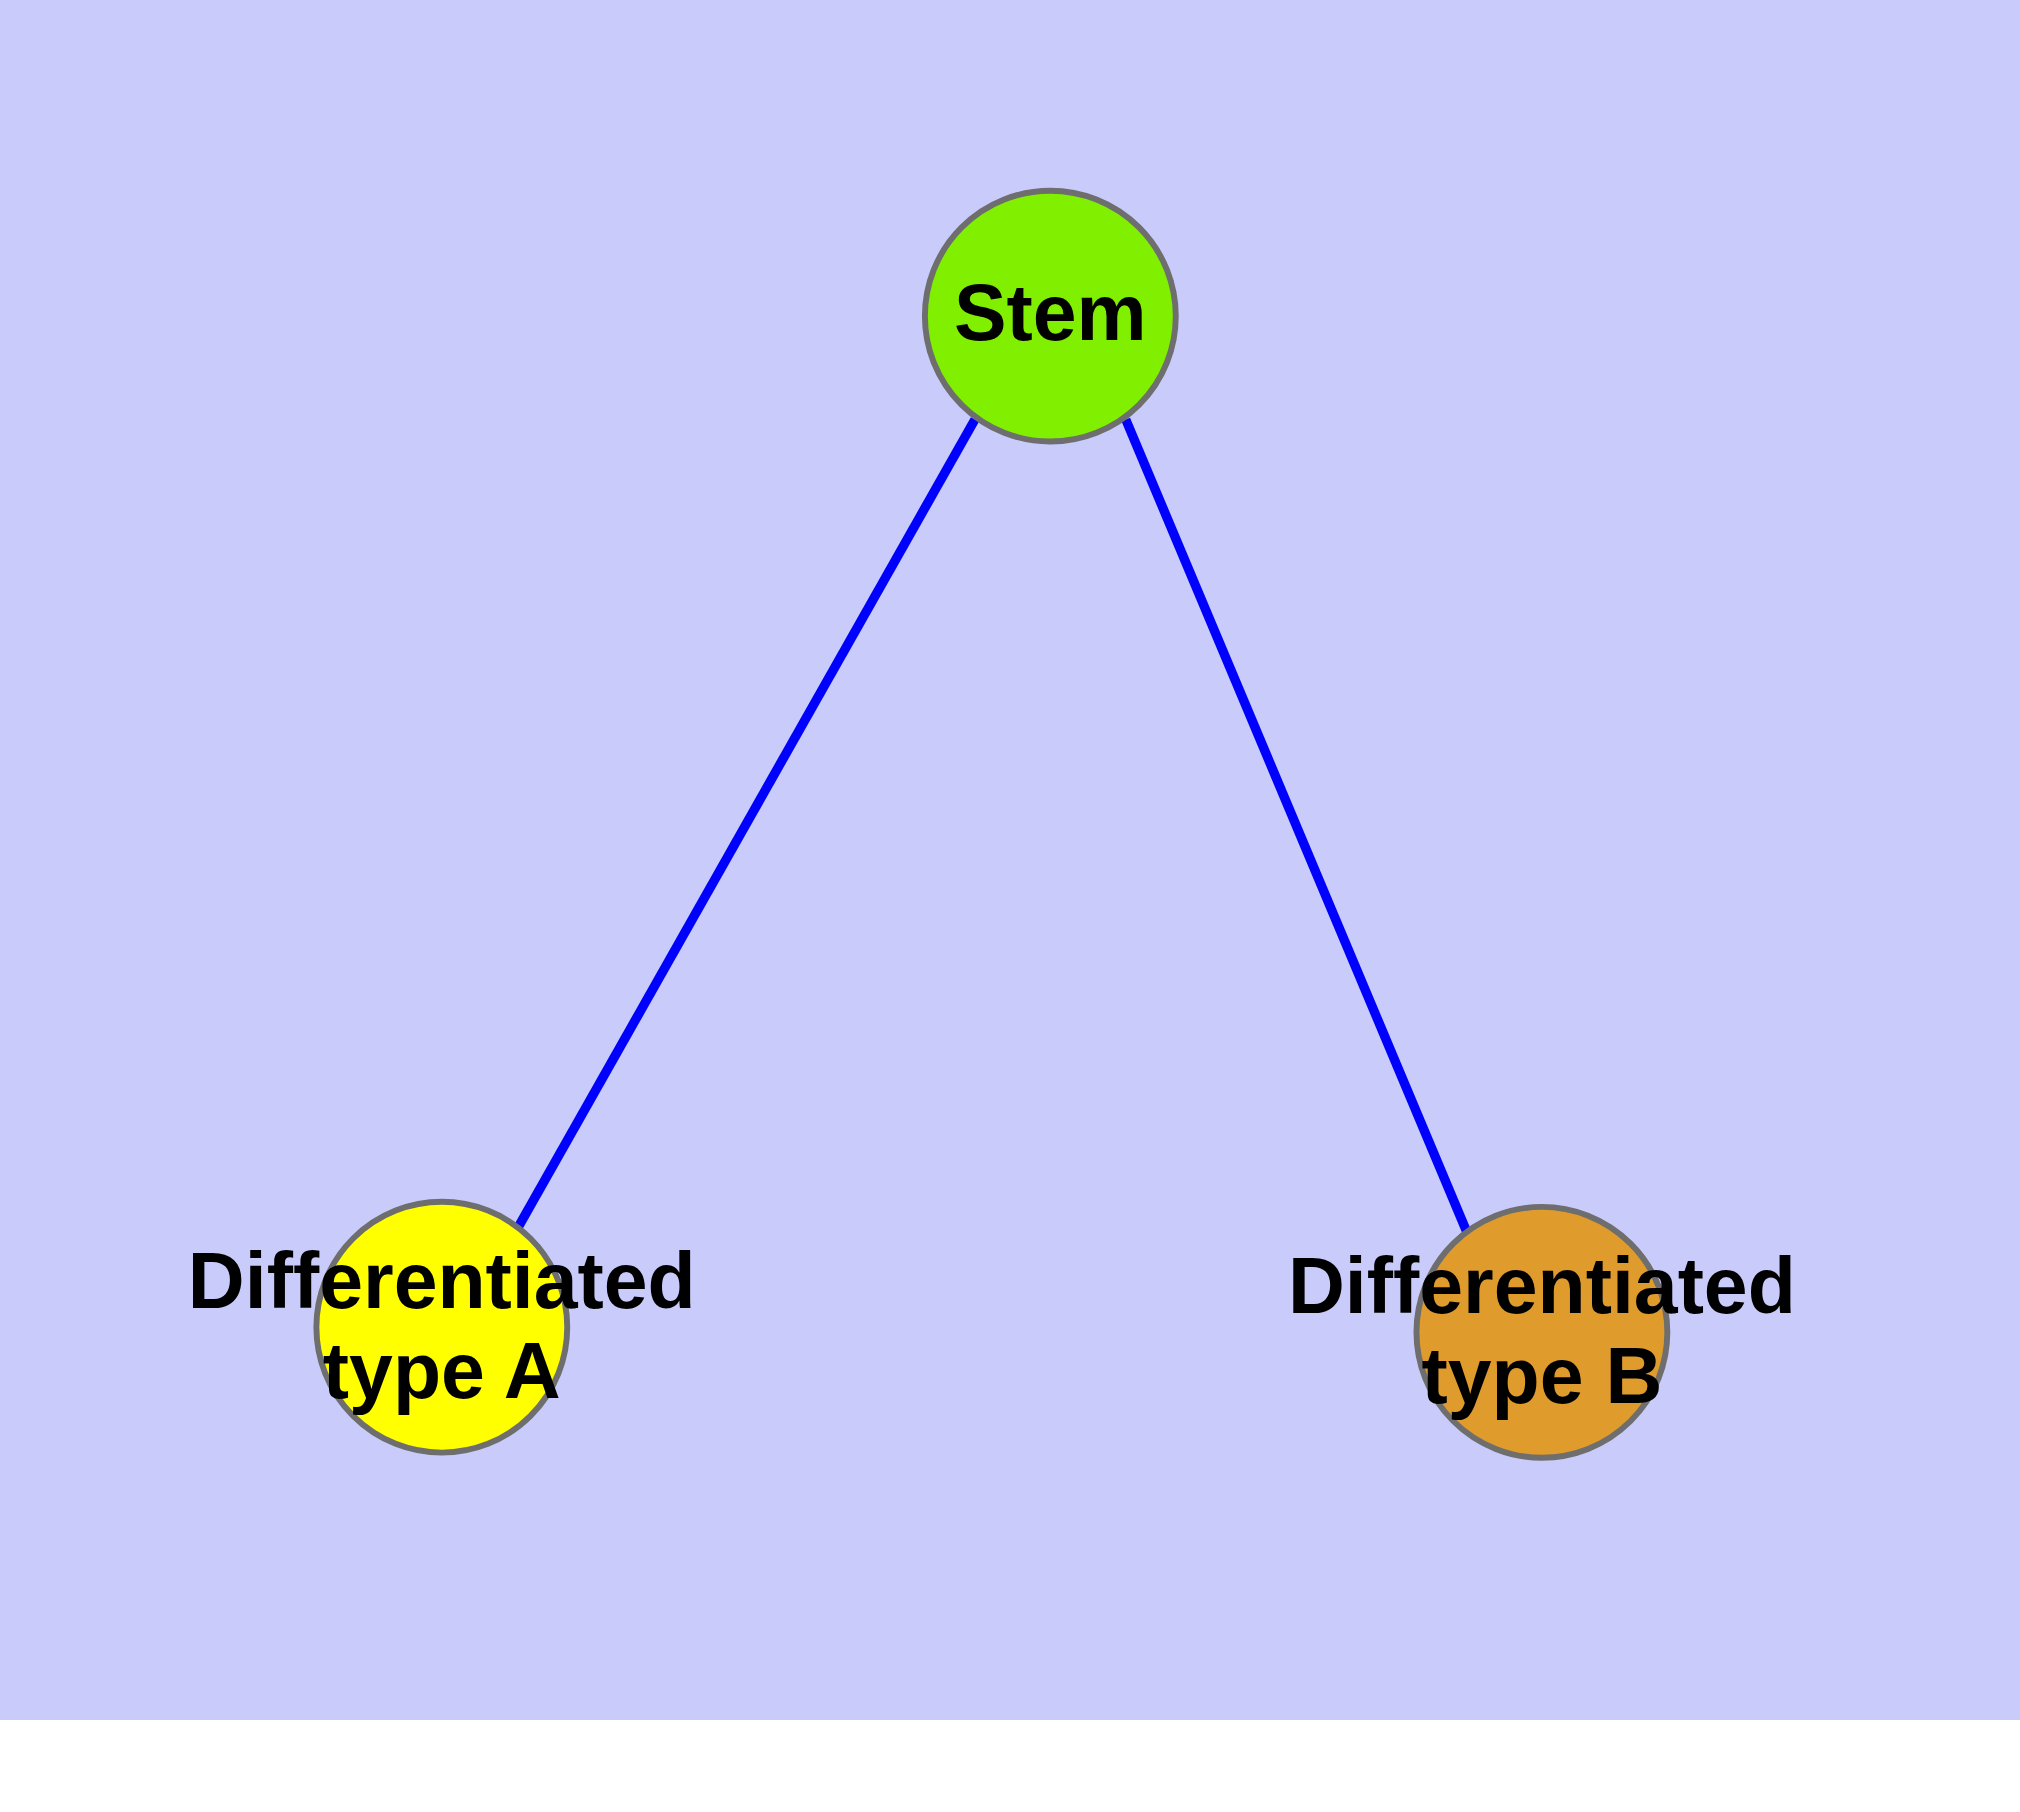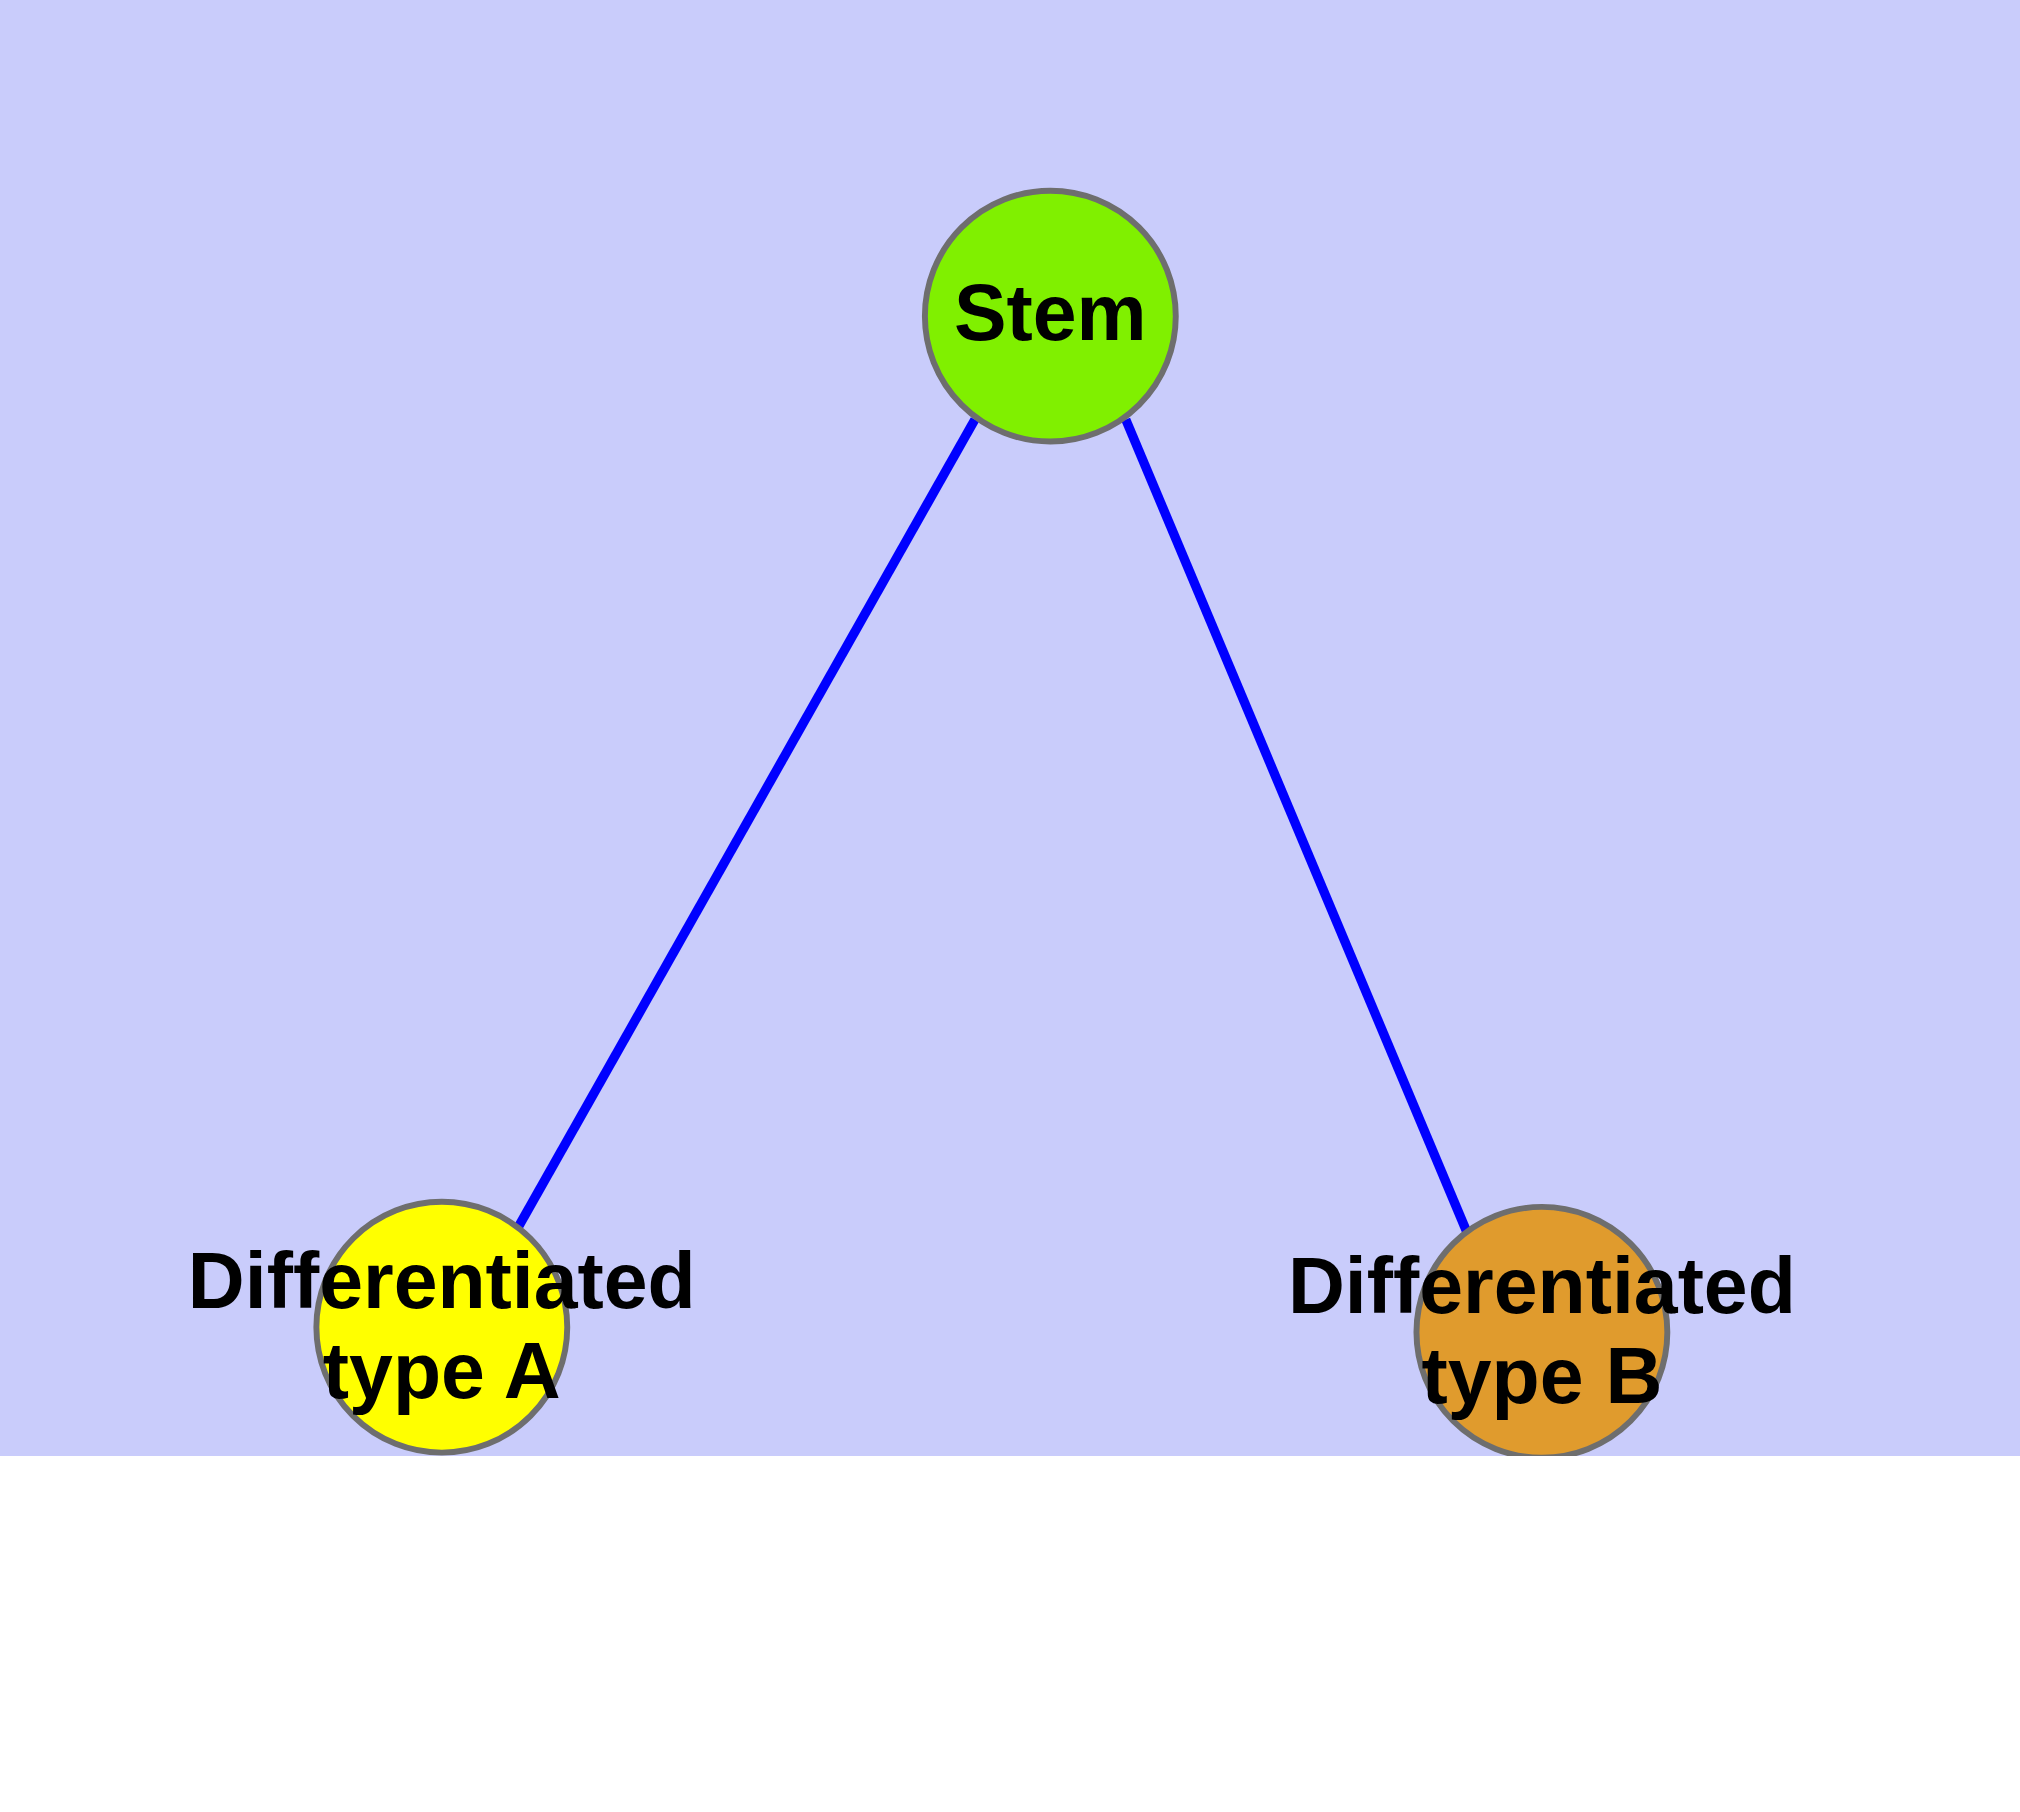--- a/index.html
+++ b/index.html
@@ -3,21 +3,21 @@
 <meta charset="utf-8">
 <style>
   html, body {
     margin: 0;
     padding: 0;
     background: #ffffff;
   }
   #canvas {
     position: relative;
     width: 2021px;
-    height: 1456px;
+    height: 1720px;
     overflow: hidden;
     font-family: "Liberation Sans", sans-serif;
   }
   #plot-background {
     position: absolute;
     left: 0;
     top: 0;
     width: 2021px;
     height: 1812px;
     background: #c9ccfb;

